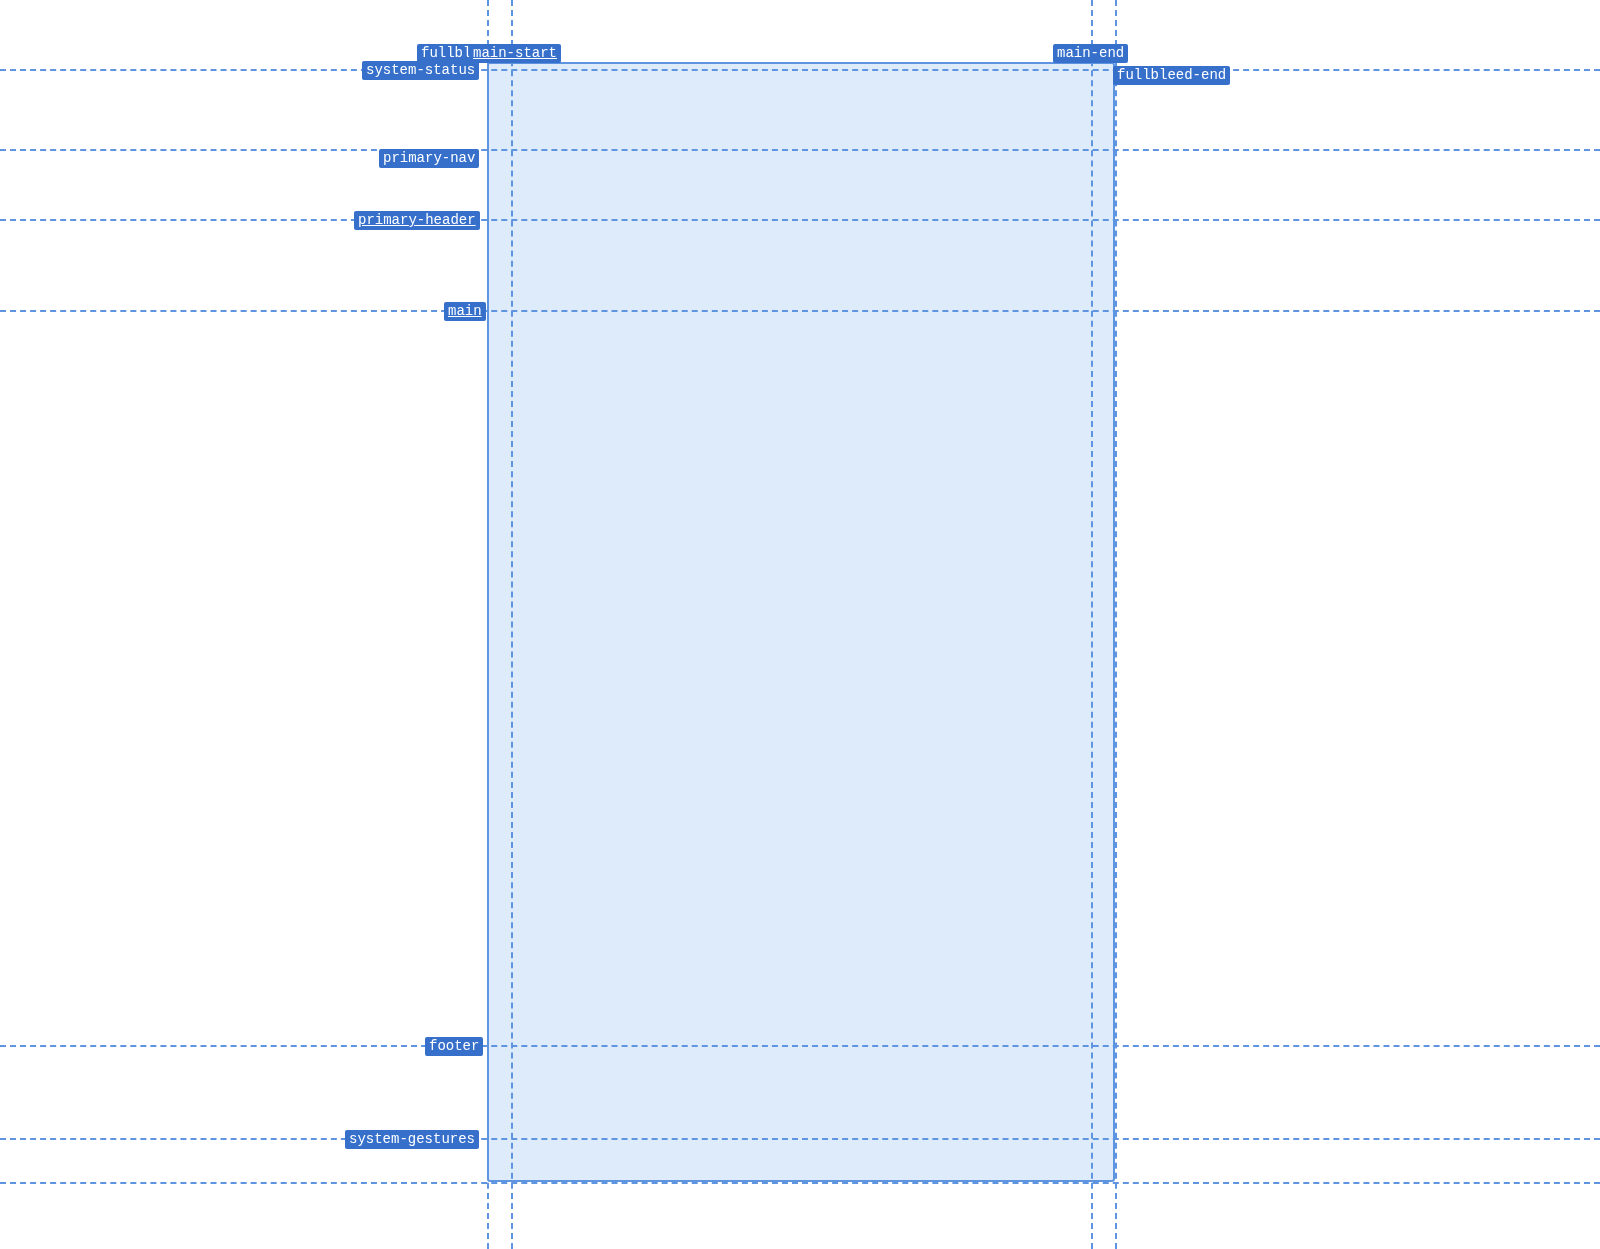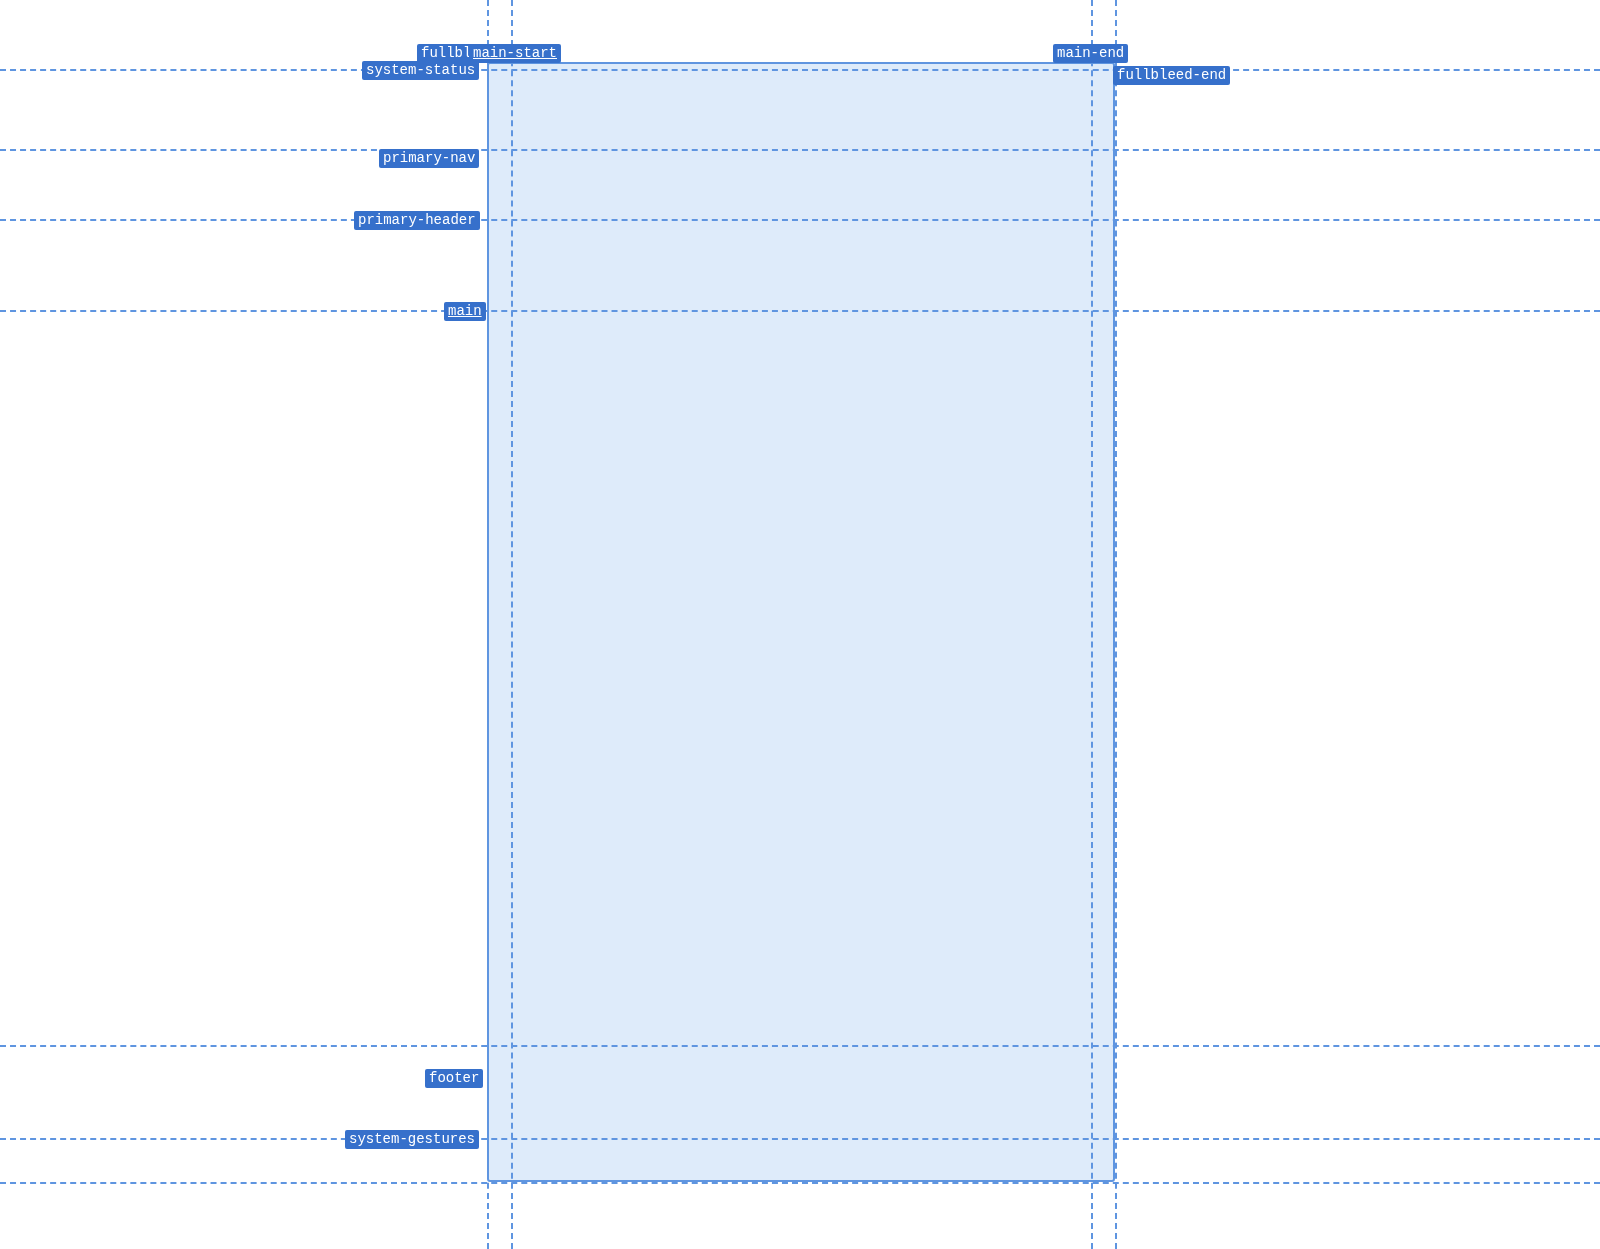--- a/index.html
+++ b/index.html
@@ -89,18 +89,18 @@
   <div class="hline" style="top: 1138px;"></div>
   <div class="hline" style="top: 1182px;"></div>
 
   <span class="label" style="left: 417px; top: 44px;">fullbleed-start</span>
   <span class="label" style="left: 469px; top: 44px; text-decoration: underline;">main-start</span>
   <span class="label" style="left: 1053px; top: 44px;">main-end</span>
   <span class="label" style="left: 1113px; top: 44px; margin-top: 22px;">fullbleed-end</span>
 
   <span class="label" style="left: 362px; top: 61px;">system-status</span>
   <span class="label" style="left: 379px; top: 141px; margin-top: 8px;">primary-nav</span>
-  <span class="label" style="left: 354px; top: 211px;">primary-header</span>
+  <span class="label" style="left: 354px; top: 211px; text-decoration: underline;">primary-header</span>
   <span class="label" style="left: 444px; top: 302px; text-decoration: underline;">main</span>
-  <span class="label" style="left: 425px; top: 1037px; margin-top: 32px;">footer</span>
+  <span class="label" style="left: 425px; top: 1037px;">footer</span>
   <span class="label" style="left: 345px; top: 1130px;">system-gestures</span>
 
 </div>
 
 </body></html>

